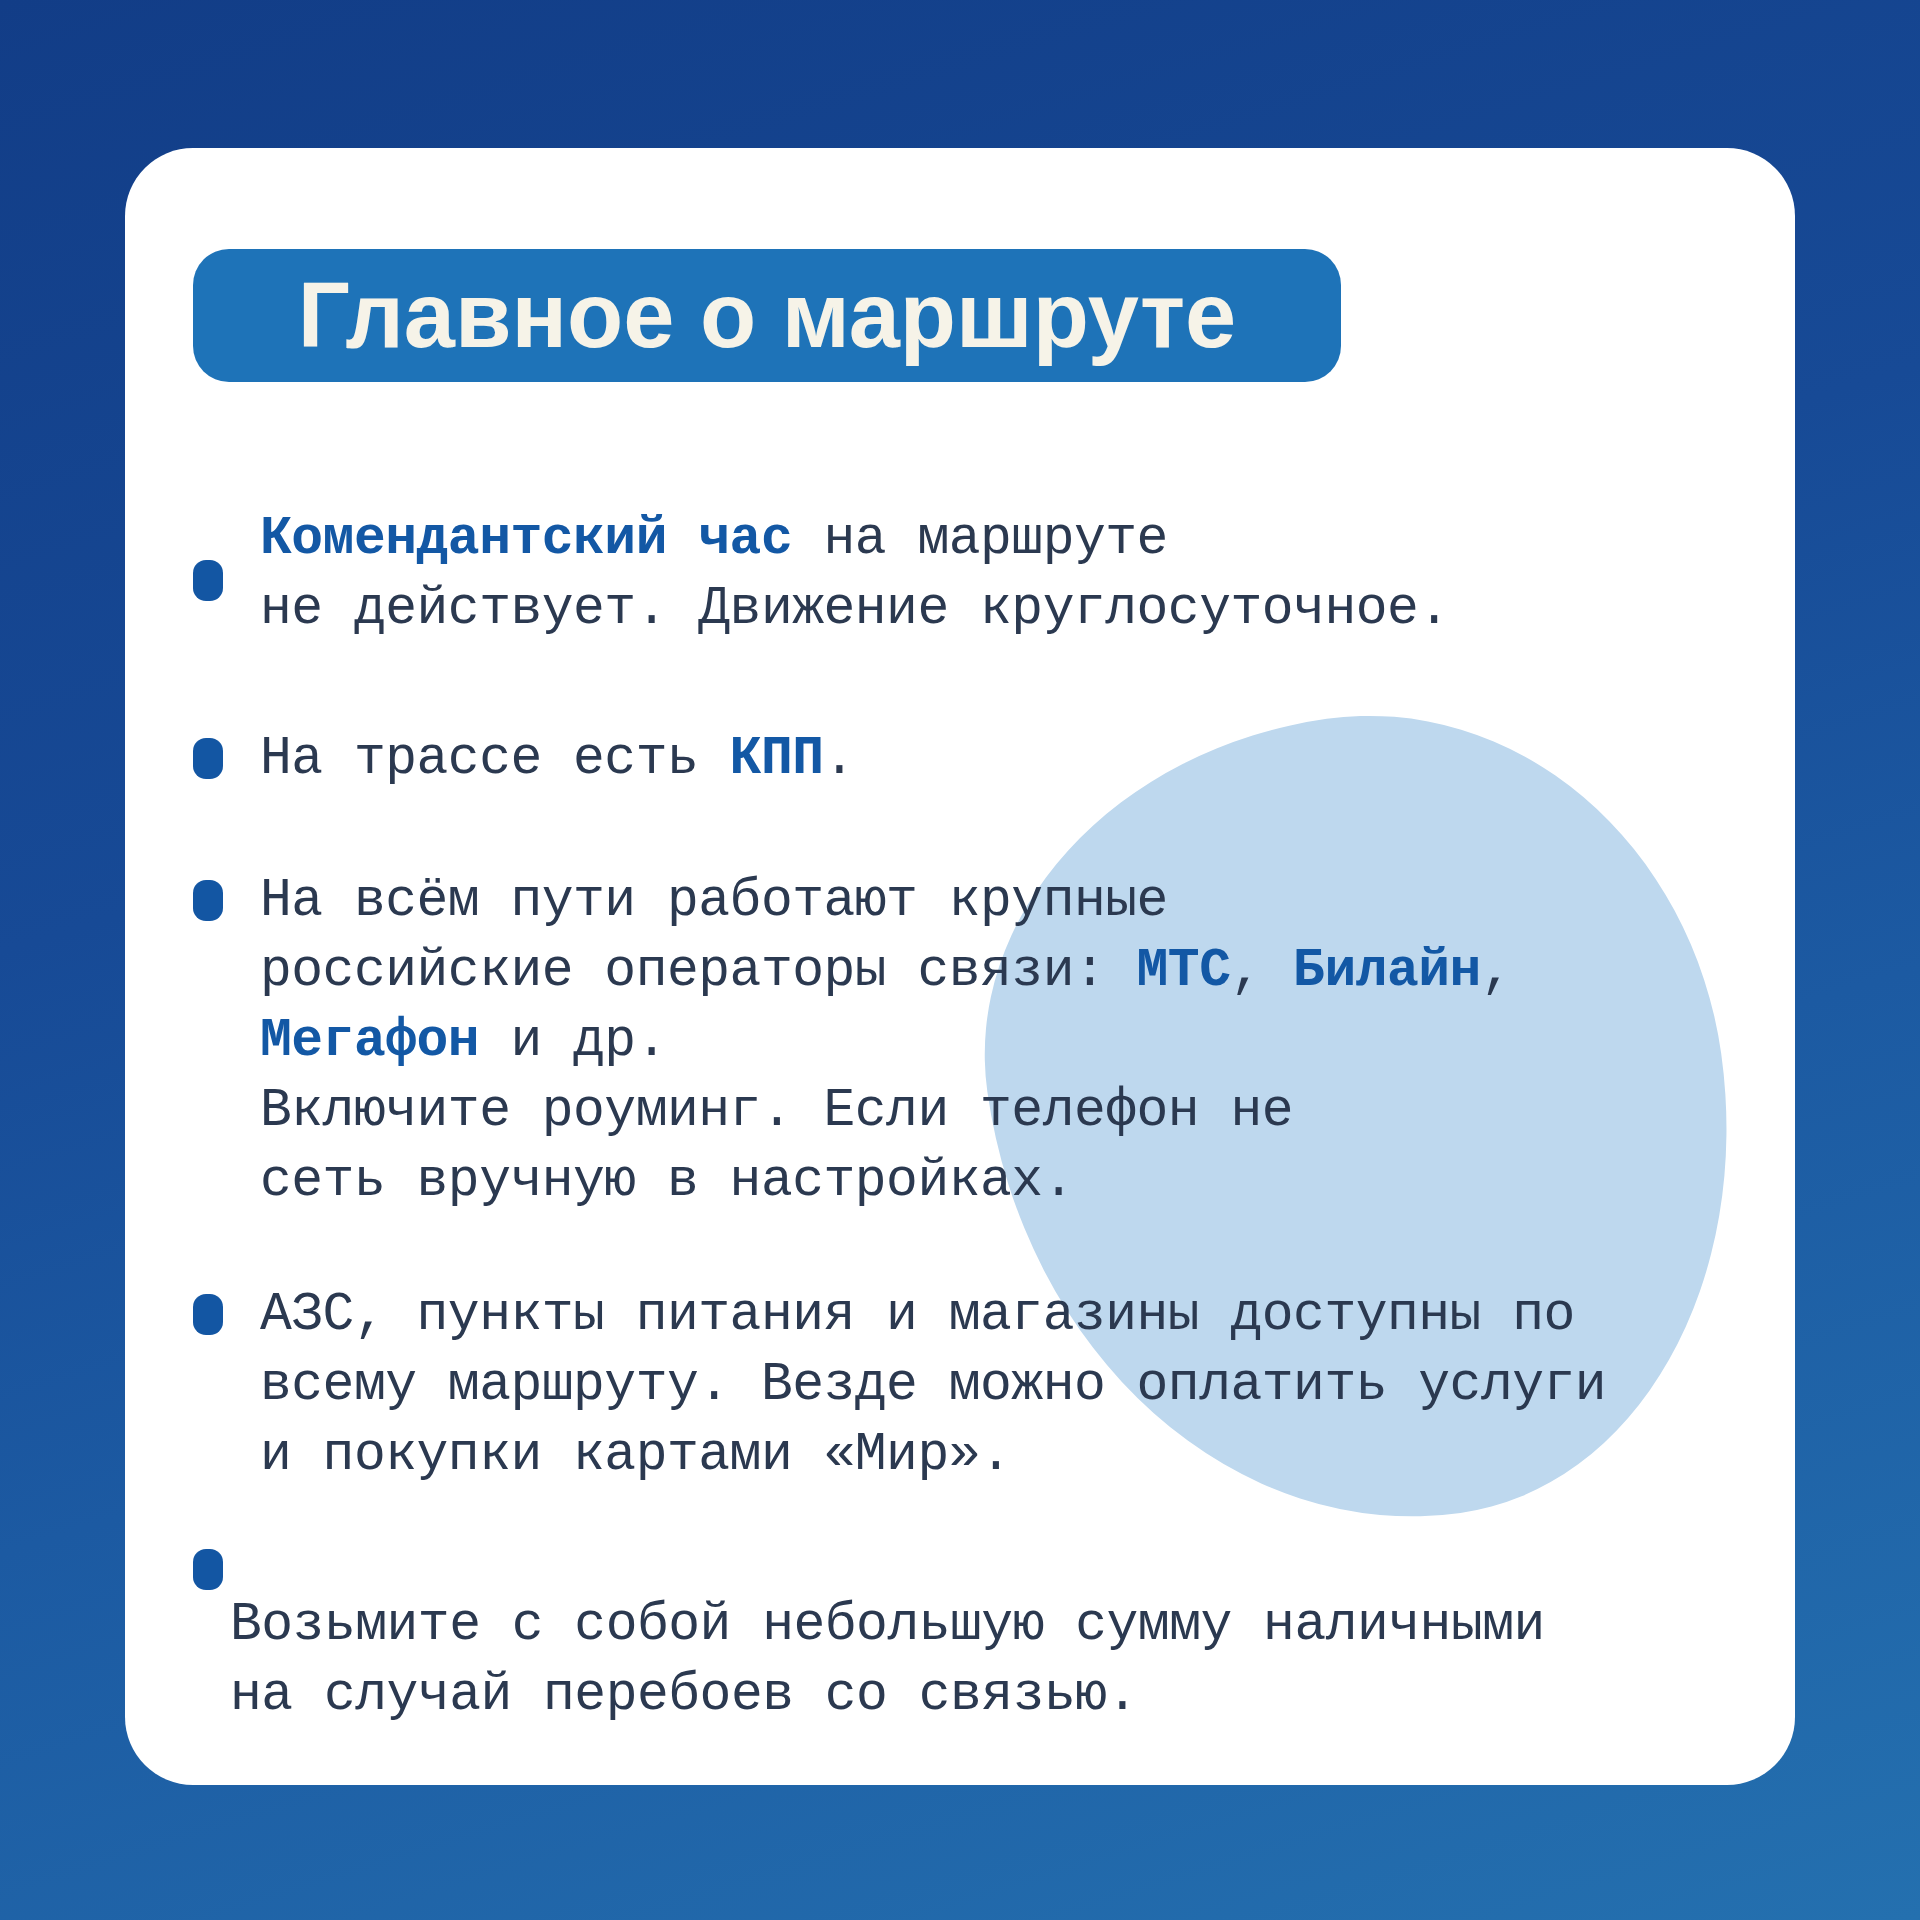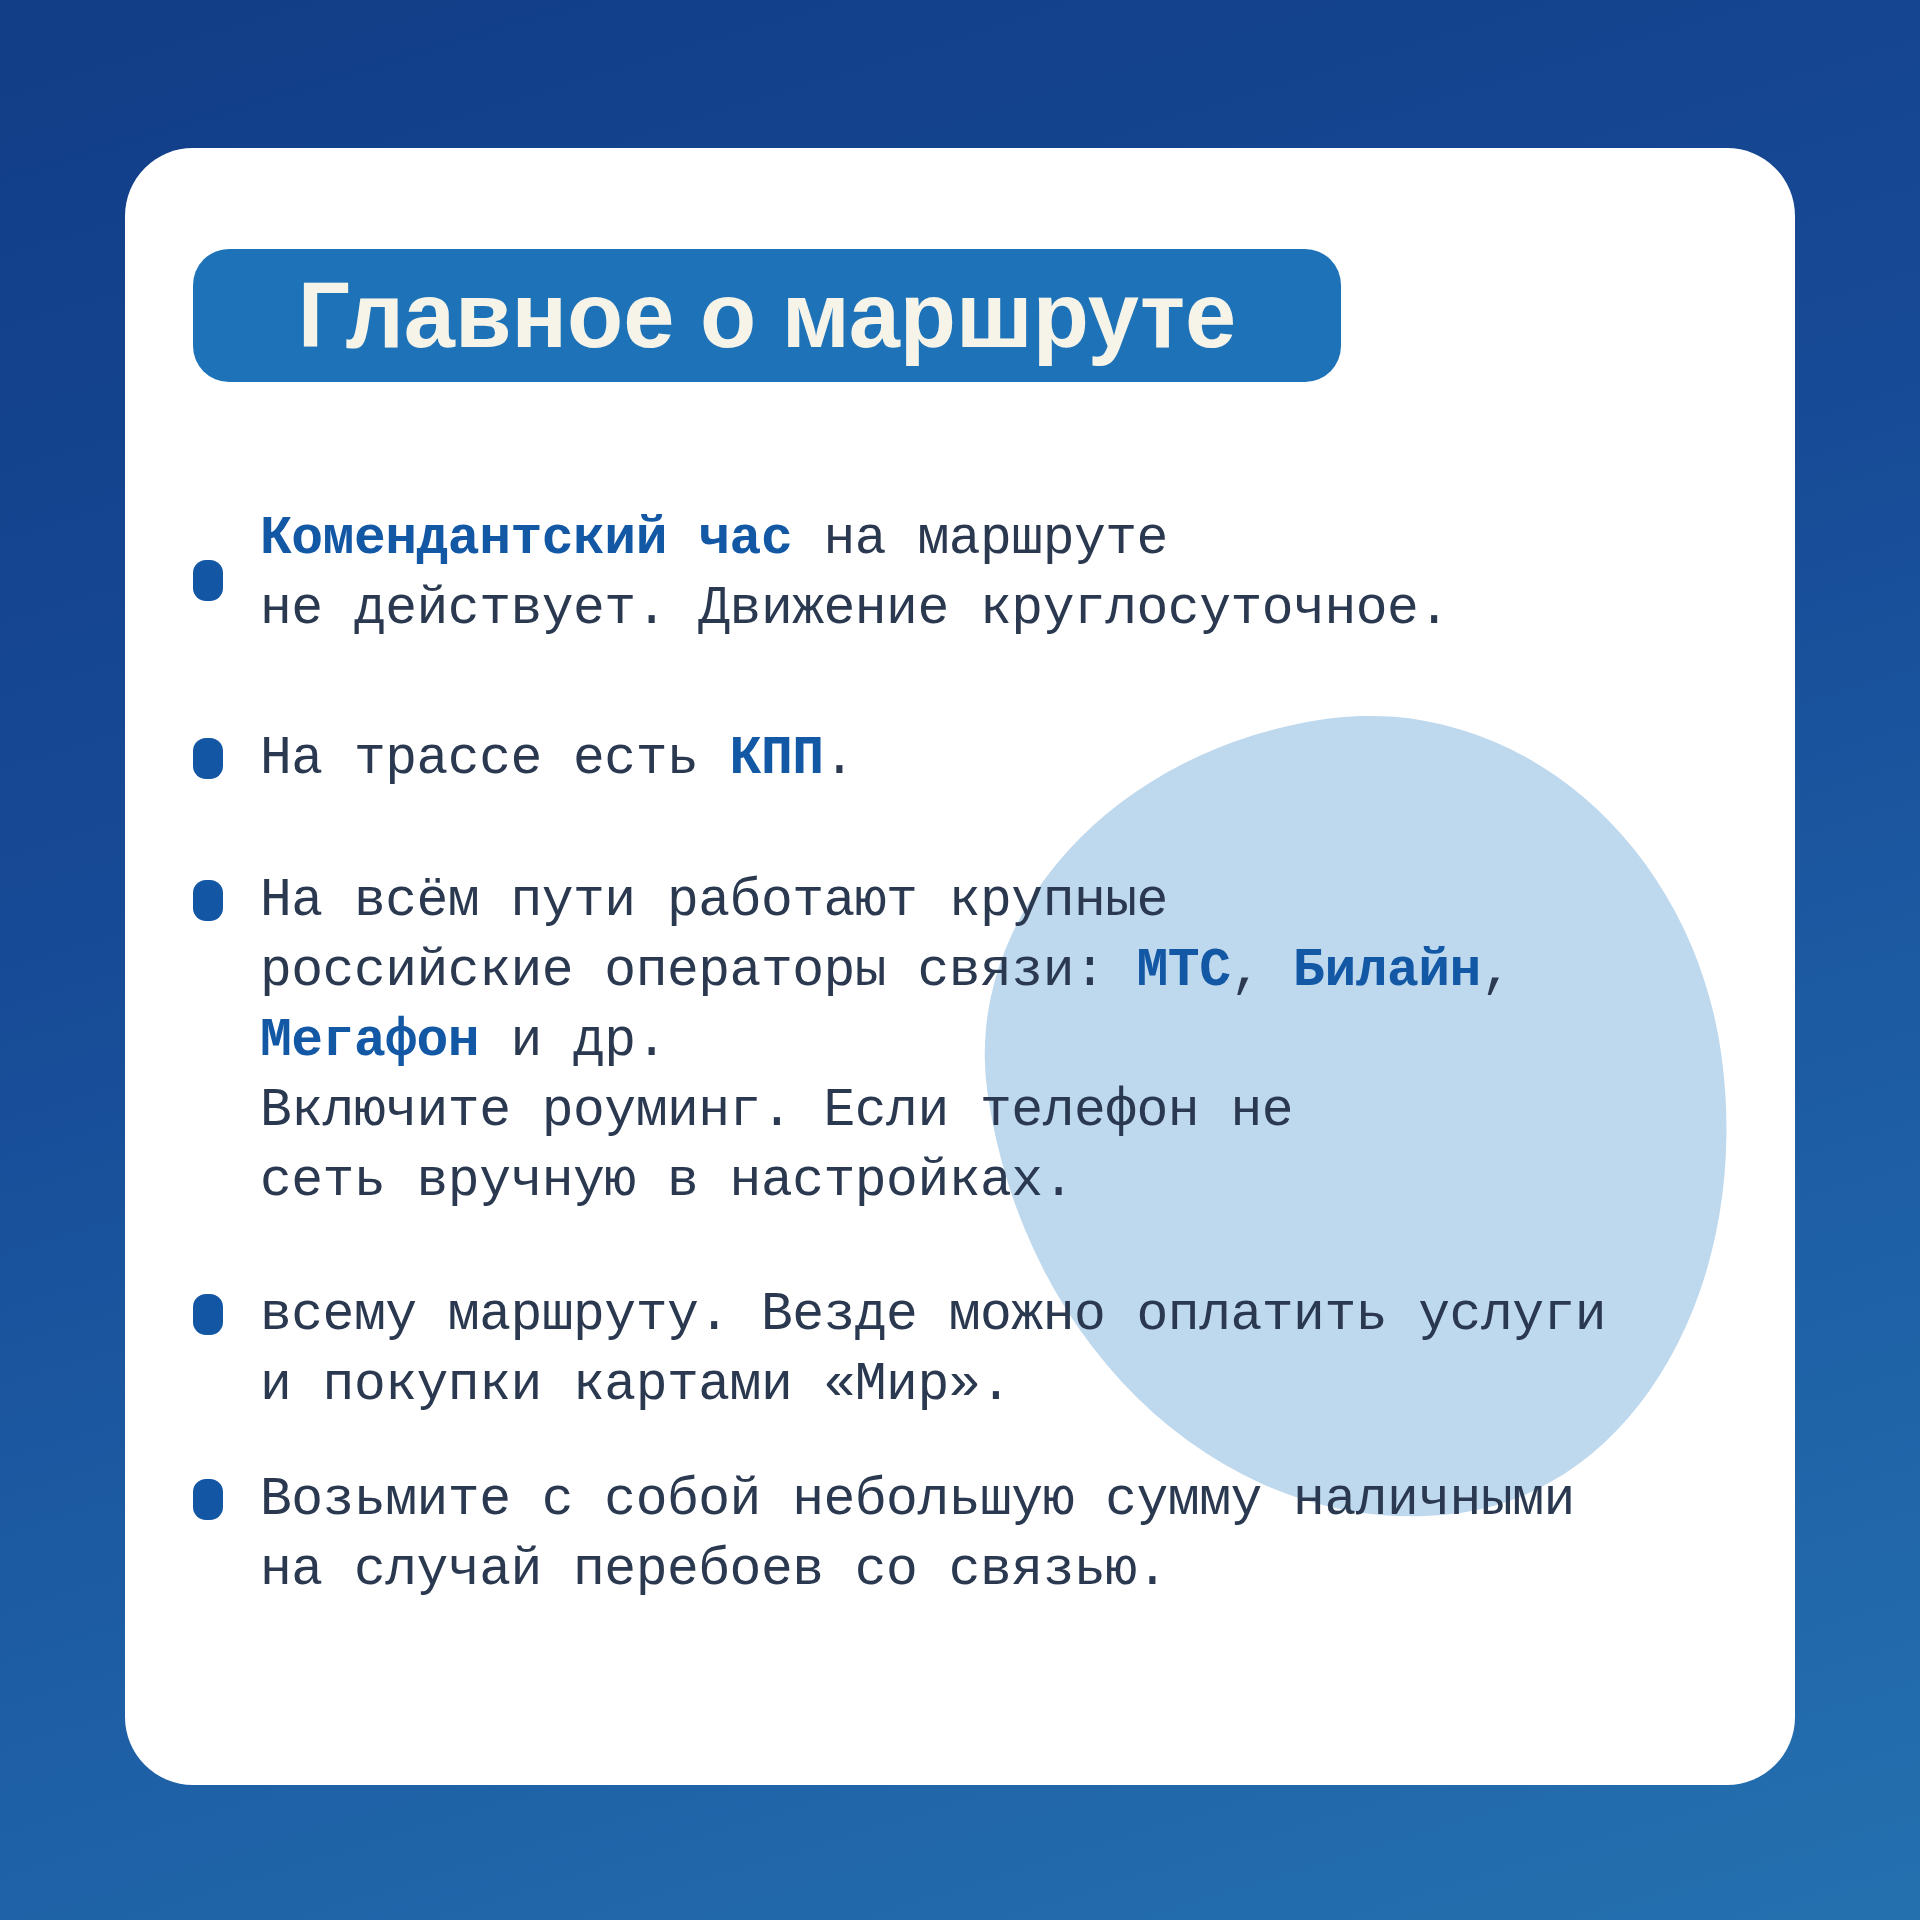--- a/index.html
+++ b/index.html
@@ -29,21 +29,21 @@
     font-size:92px;font-weight:700;color:#f6f3e8;letter-spacing:0;
     white-space:nowrap;
   }
   .list{
     position:absolute;left:68px;top:356px;right:60px;z-index:1;
   }
   .item{display:flex;align-items:flex-start;font-family:Liberation Mono, monospace;}
   .item:nth-child(2){margin-top:80px;}
   .item:nth-child(3){margin-top:72px;}
   .item:nth-child(4){margin-top:64px;}
-  .item:nth-child(5){margin-top:45px;}
+  .item:nth-child(5){margin-top:45px;flex-direction:column;}
   .bullet{
     flex:none;width:30px;height:41px;border-radius:13px;
     background:#1356a3;margin-top:14px;
   }
   .item:first-child .bullet{margin-top:56px;}
   .lines{margin-left:37px;}
   .line{
     font-size:53px;line-height:70px;letter-spacing:-0.5px;
     color:#2b3950;white-space:nowrap;
   }
@@ -77,20 +77,21 @@
           <div class="line"><span>На всём пути работают крупные</span></div>
           <div class="line"><span>российские операторы связи: </span><span class="b">МТС</span><span>, </span><span class="b">Билайн</span><span>,</span></div>
           <div class="line"><span class="b">Мегафон</span><span> и др.</span></div>
           <div class="line"><span>Включите роуминг. Если телефон не</span></div>
           <div class="line"><span>сеть вручную в настройках.</span></div>
         </div>
       </div>
       <div class="item">
         <span class="bullet"></span>
         <div class="lines">
+          <div class="line"><span>АЗС, пункты питания и магазины доступны по</span></div>
           <div class="line"><span>всему маршруту. Везде можно оплатить услуги</span></div>
           <div class="line"><span>и покупки картами «Мир».</span></div>
         </div>
       </div>
       <div class="item">
         <span class="bullet"></span>
         <div class="lines">
           <div class="line"><span>Возьмите с собой небольшую сумму наличными</span></div>
           <div class="line"><span>на случай перебоев со связью.</span></div>
         </div>

